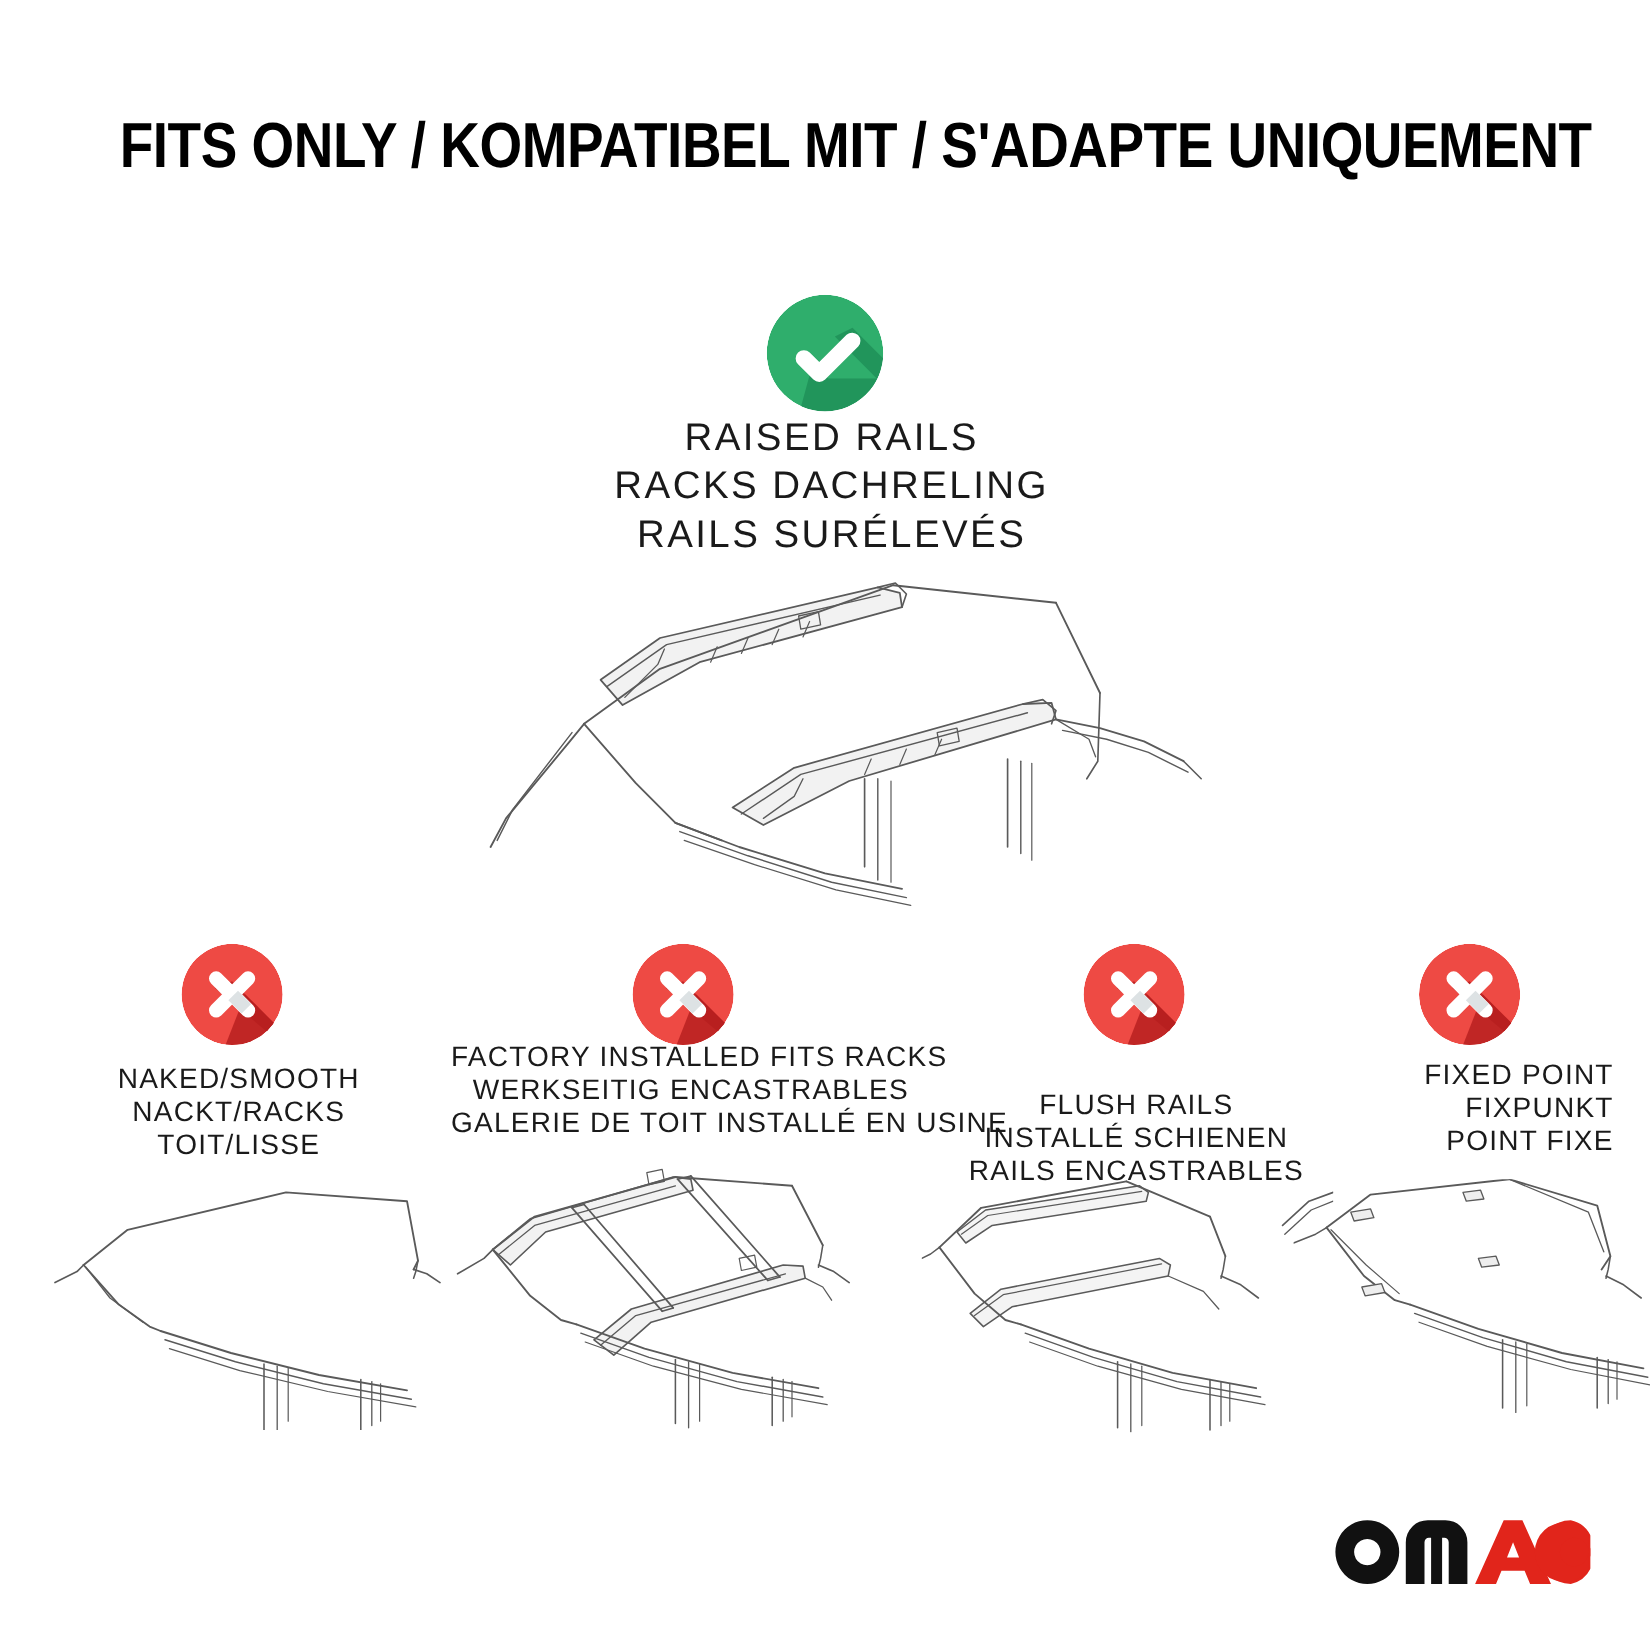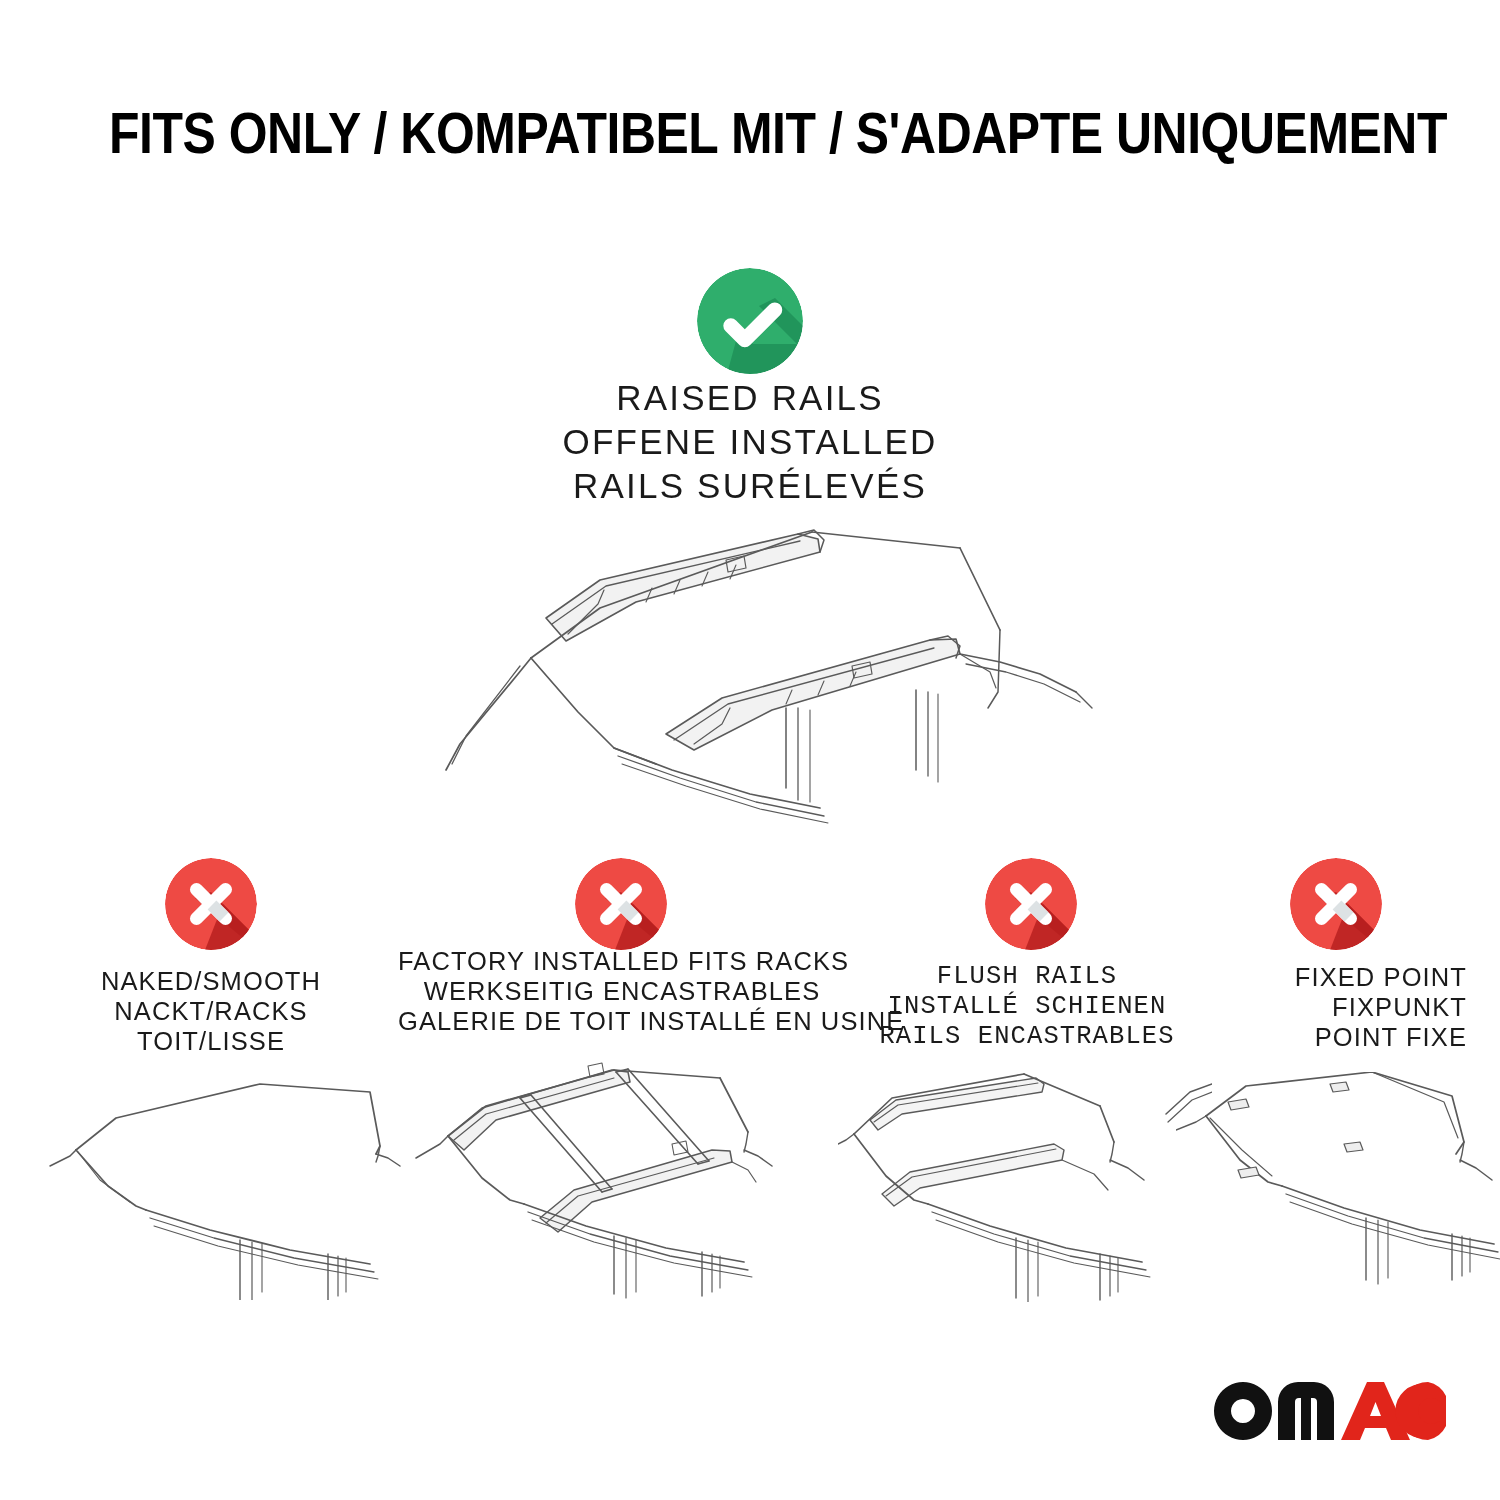--- a/index.html
+++ b/index.html
@@ -45,21 +45,21 @@
   .badge svg { position: absolute; inset: 0; }
 
   
   .caption {
     position: absolute;
     text-align: center;
     color: #1a1a1a;
     font-family: "Liberation Sans", sans-serif;
     font-weight: 400;
   }
-  .caption .line { display: block; white-space: nowrap; }
+  .caption .line { display: block; white-space: nowrap; margin-left: 12px; }
 
   #ok-caption {
     left: 0;
     top: 376px;
     width: 1500px;
     font-size: 35px;
     line-height: 44px;
     letter-spacing: 2.2px;
   }
 
@@ -103,21 +103,21 @@
       <path d="M78 30 L130 82 L130 106 L62 38 Z" fill="#1E8C55" opacity="0.75"></path>
 
       <path d="M28.5 52.5 a7.5 7.5 0 0 1 10.6 0 L47.8 61.2 L72.6 36.4 a7.5 7.5 0 0 1 10.6 10.6
                L53.1 77.1 a7.5 7.5 0 0 1 -10.6 0 L28.5 63.1 a7.5 7.5 0 0 1 0 -10.6 Z" fill="#FFFFFF"></path>
     </g>
   </svg>
 </div>
 
 <div id="ok-caption" class="caption">
   <span class="line">RAISED RAILS</span>
-  <span class="line">OFFENE INSTALLED</span>
+  <span class="line">RACKS DACHRELING</span>
   <span class="line">RAILS SURÉLEVÉS</span>
 </div>
 
 <div class="illus" id="illus-raised" style="left:400px; top:512px;">
   <svg width="700" height="320" viewBox="0 0 700 320" aria-hidden="true">
     <g fill="none" stroke="#5a5a5a" stroke-width="1.7" stroke-linecap="round" stroke-linejoin="round">
 
       <path d="M130 143 L196 99 L410 20 L560 36 L600 120 L590 196 L420 196 L250 208 Z" fill="#ffffff" stroke="none"></path>
 
       <path d="M146 106 L200 68 L398 22 L418 27 L420 40 L236 90 L166 129 Z" fill="#f2f2f2" stroke="#5a5a5a" stroke-width="1.6"></path>
@@ -251,21 +251,21 @@
   <span class="line">NACKT/RACKS</span>
   <span class="line">TOIT/LISSE</span>
 </div>
 
 <div class="caption no-caption" style="left:398px; top:946px; width:448px;">
   <span class="line">FACTORY INSTALLED FITS RACKS</span>
   <span class="line">WERKSEITIG ENCASTRABLES</span>
   <span class="line">GALERIE DE TOIT INSTALLÉ EN USINE</span>
 </div>
 
-<div class="caption no-caption" style="left:862px; top:962px; width:330px;font-family:Liberation Mono, monospace;">
+<div class="caption no-caption" style="left:862px; top:990px; width:330px;">
   <span class="line">FLUSH RAILS</span>
   <span class="line">INSTALLÉ SCHIENEN</span>
   <span class="line">RAILS ENCASTRABLES</span>
 </div>
 
 <div class="caption no-caption" style="left:1205px; top:962px; width:262px;text-align:right;">
   <span class="line">FIXED POINT</span>
   <span class="line">FIXPUNKT</span>
   <span class="line">POINT FIXE</span>
 </div>

